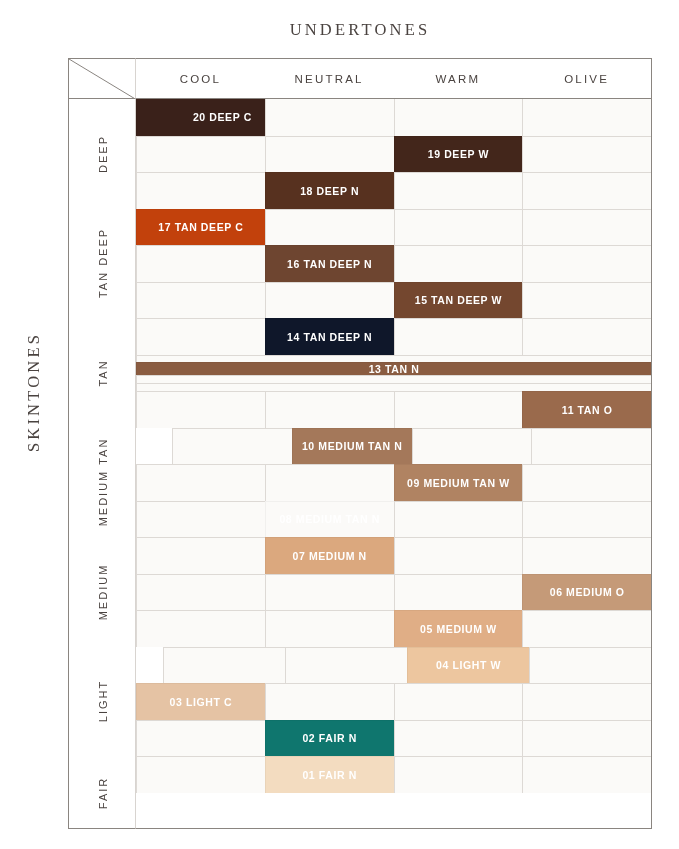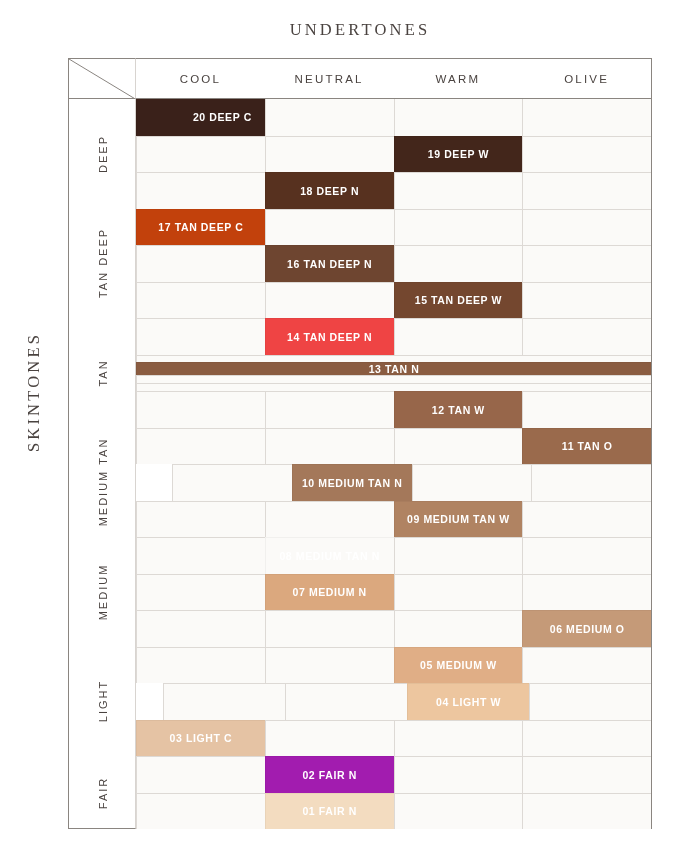--- a/index.html
+++ b/index.html
@@ -242,39 +242,33 @@
           <div class="cell"></div>
         </div>
         <div class="mrow" style="height: 36.5px;">
           <div class="cell"></div>
           <div class="cell"></div>
           <div class="cell filled" style="background: rgb(116, 71, 47); color: rgb(255, 255, 255);">15 TAN DEEP W</div>
           <div class="cell"></div>
         </div>
         <div class="mrow" style="height: 36.5px;">
           <div class="cell"></div>
-          <div class="cell filled" style="background: #ef4444; color: rgb(255, 255, 255);">14 TAN DEEP N</div>
+          <div class="cell filled" style="background: #0f172a; color: rgb(255, 255, 255);">14 TAN DEEP N</div>
           <div class="cell"></div>
           <div class="cell"></div>
         </div>
         <div class="mrow" style="height: 36.5px; flex-direction: column;">
           <div class="cell"></div>
           <div class="cell filled" style="background: rgb(138, 92, 65); color: rgb(255, 255, 255);">13 TAN N</div>
           <div class="cell"></div>
           <div class="cell"></div>
         </div>
         <div class="mrow" style="height: 36.5px;">
           <div class="cell"></div>
           <div class="cell"></div>
-          <div class="cell filled" style="background: rgb(151, 102, 74); color: rgb(255, 255, 255);">12 TAN W</div>
-          <div class="cell"></div>
-        </div>
-        <div class="mrow" style="height: 36.5px;">
-          <div class="cell"></div>
-          <div class="cell"></div>
           <div class="cell"></div>
           <div class="cell filled" style="background: rgb(154, 106, 76); color: rgb(255, 255, 255);">11 TAN O</div>
         </div>
         <div class="mrow" style="height: 36.5px; padding-left: 36px;">
           <div class="cell"></div>
           <div class="cell filled" style="background: rgb(164, 120, 90); color: rgb(255, 255, 255);">10 MEDIUM TAN N</div>
           <div class="cell"></div>
           <div class="cell"></div>
         </div>
         <div class="mrow" style="height: 36.5px;">
@@ -314,21 +308,21 @@
           <div class="cell"></div>
         </div>
         <div class="mrow" style="height: 36.5px;">
           <div class="cell filled" style="background: rgb(229, 195, 164); color: rgb(255, 255, 255);">03 LIGHT C</div>
           <div class="cell"></div>
           <div class="cell"></div>
           <div class="cell"></div>
         </div>
         <div class="mrow" style="height: 36.5px;">
           <div class="cell"></div>
-          <div class="cell filled" style="background: #a21caf; color: rgb(255, 255, 255);">02 FAIR N</div>
+          <div class="cell filled" style="background: #0f766e; color: rgb(255, 255, 255);">02 FAIR N</div>
           <div class="cell"></div>
           <div class="cell"></div>
         </div>
         <div class="mrow" style="height: 36.5px;">
           <div class="cell"></div>
           <div class="cell filled" style="background: rgb(243, 220, 192); color: rgb(255, 255, 255);">01 FAIR N</div>
           <div class="cell"></div>
           <div class="cell"></div>
         </div>
       </div>

